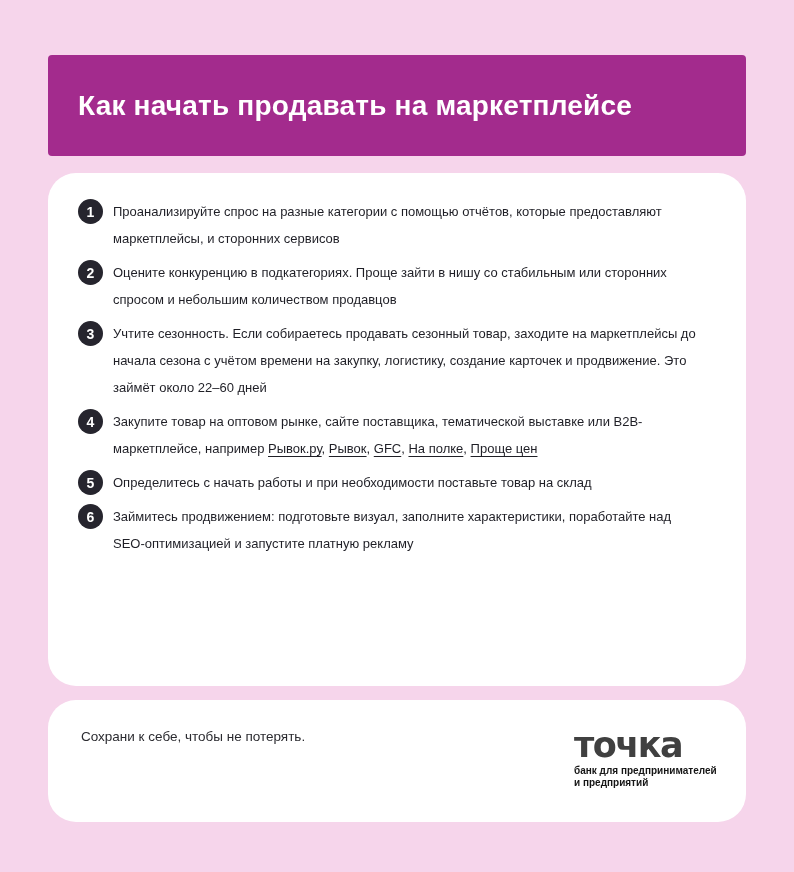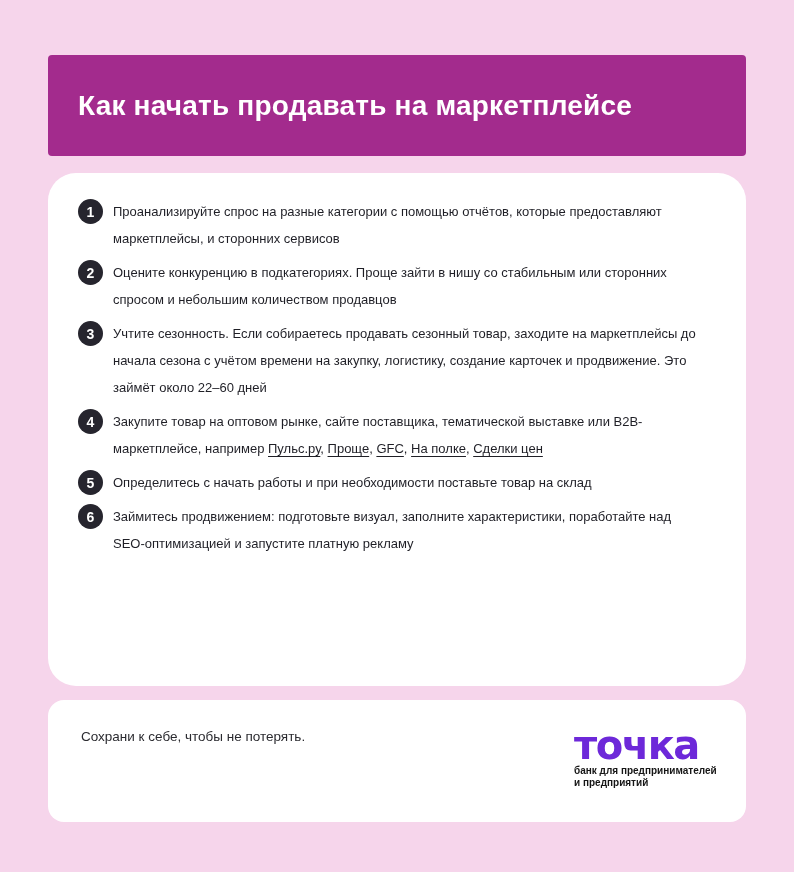--- a/index.html
+++ b/index.html
@@ -72,21 +72,21 @@
   .inline-link{
     color:var(--text);
     text-decoration:underline;
     text-underline-offset:3px;
   }
   .footer-card{
     margin:14px 48px 0 48px;
     width:698px;
     height:122px;
     background:var(--card);
-    border-radius:16px;
+    border-radius:28px;
     display:flex;
     justify-content:space-between;
     padding:27px 22px 0 33px;
   }
   .footer-note{
     font-size:13.5px;
     line-height:19px;
     color:#2b2b30;
   }
   .footer-note .save-note{
@@ -94,25 +94,25 @@
   }
   .footer-note .more-note{
     max-width:232px;
   }
   .logo-block{
     text-align:left;
     padding-top:2px;
   }
   .logo-text{
     font-family:"DejaVu Sans","Liberation Sans",sans-serif;
-    font-size:40px;
+    font-size:35px;
     font-weight:bold;
     letter-spacing:-1.5px;
     line-height:32px;
-    color:#6d28d9;
+    color:#404040;
   }
   .logo-tagline{
     margin-top:4px;
     font-size:10px;
     font-weight:bold;
     line-height:11.5px;
     max-width:150px;
     color:#161616;
   }
 </style>
@@ -132,21 +132,21 @@
       <li class="step">
         <span class="badge">2</span>
         <p class="step-text">Оцените конкуренцию в подкатегориях. Проще зайти в нишу со стабильным или сторонних спросом и небольшим количеством продавцов</p>
       </li>
       <li class="step">
         <span class="badge">3</span>
         <p class="step-text">Учтите сезонность. Если собираетесь продавать сезонный товар, заходите на маркетплейсы до начала сезона с учётом времени на закупку, логистику, создание карточек и продвижение. Это займёт около 22–60 дней</p>
       </li>
       <li class="step">
         <span class="badge">4</span>
-        <p class="step-text">Закупите товар на оптовом рынке, сайте поставщика, тематической выставке или B2B-маркетплейсе, например <a class="inline-link" href="#">Пульс.ру</a>, <a class="inline-link" href="#">Проще</a>, <a class="inline-link" href="#">GFC</a>, <a class="inline-link" href="#">На полке</a>, <a class="inline-link" href="#">Сделки цен</a></p>
+        <p class="step-text">Закупите товар на оптовом рынке, сайте поставщика, тематической выставке или B2B-маркетплейсе, например <a class="inline-link" href="#">Рывок.ру</a>, <a class="inline-link" href="#">Рывок</a>, <a class="inline-link" href="#">GFC</a>, <a class="inline-link" href="#">На полке</a>, <a class="inline-link" href="#">Проще цен</a></p>
       </li>
       <li class="step">
         <span class="badge">5</span>
         <p class="step-text">Определитесь с начать работы и при необходимости поставьте товар на склад</p>
       </li>
       <li class="step">
         <span class="badge">6</span>
         <p class="step-text">Займитесь продвижением: подготовьте визуал, заполните характеристики, поработайте над SEO-оптимизацией и запустите платную рекламу</p>
       </li>
     </ol>

